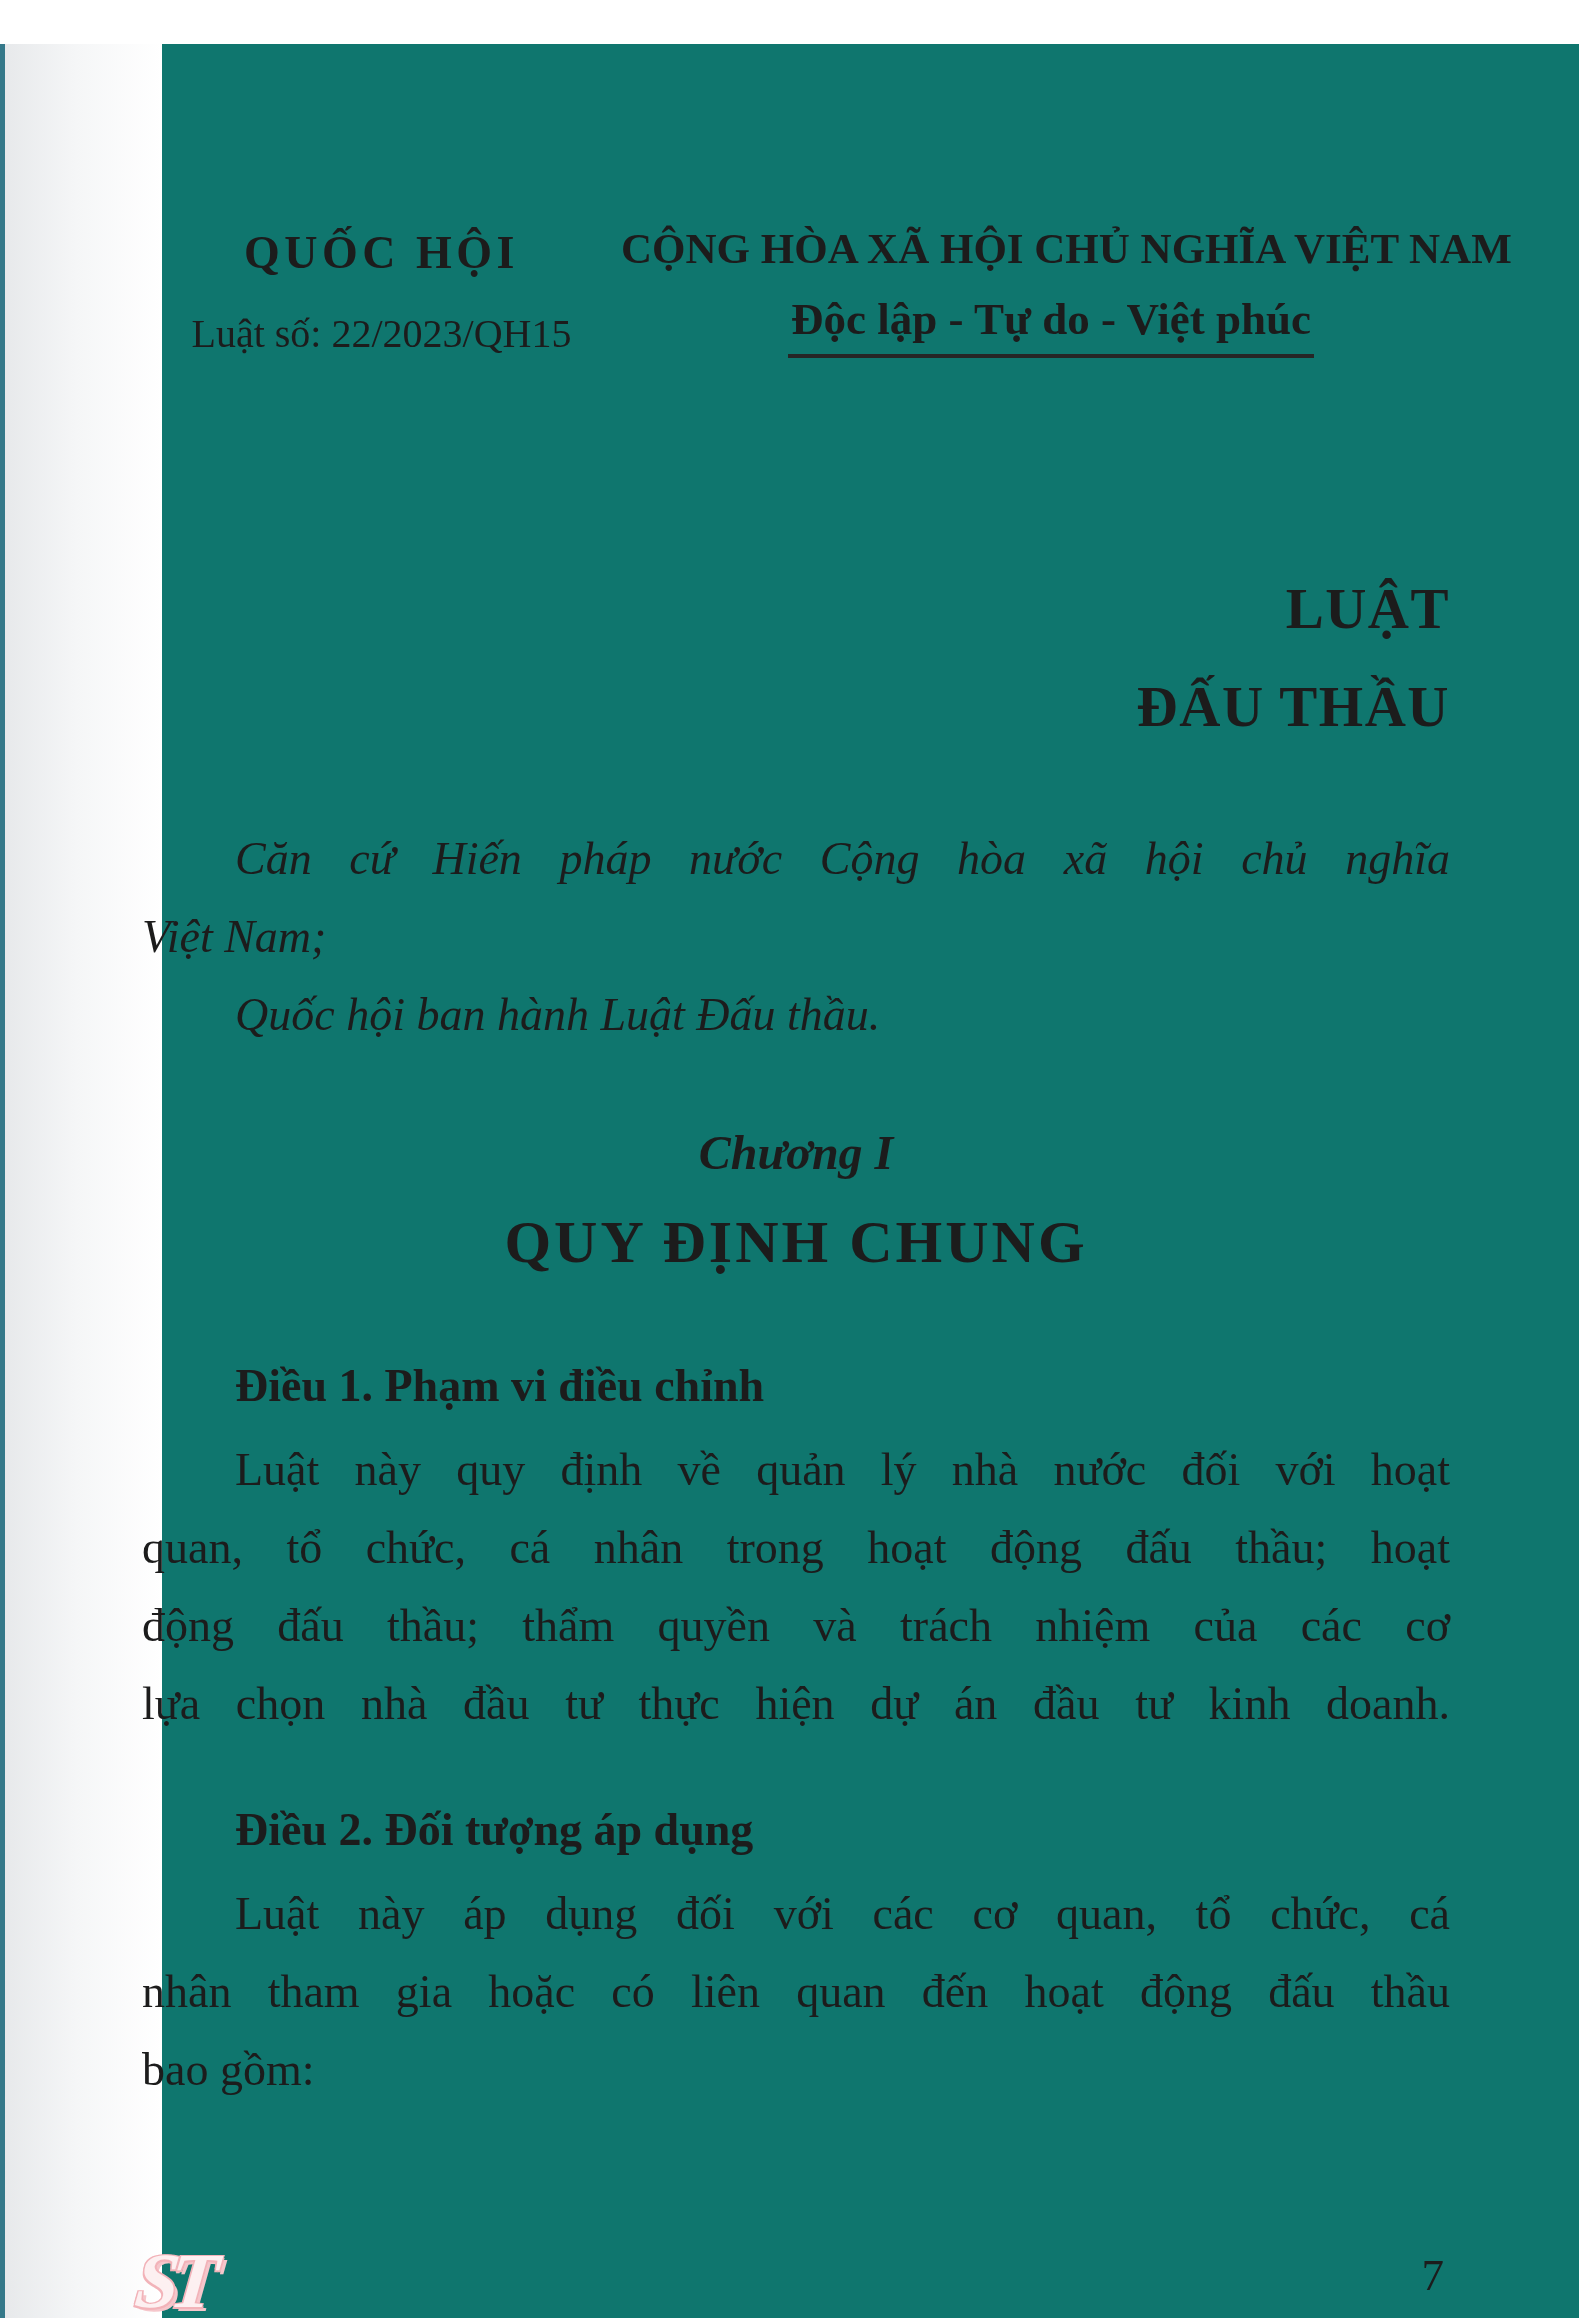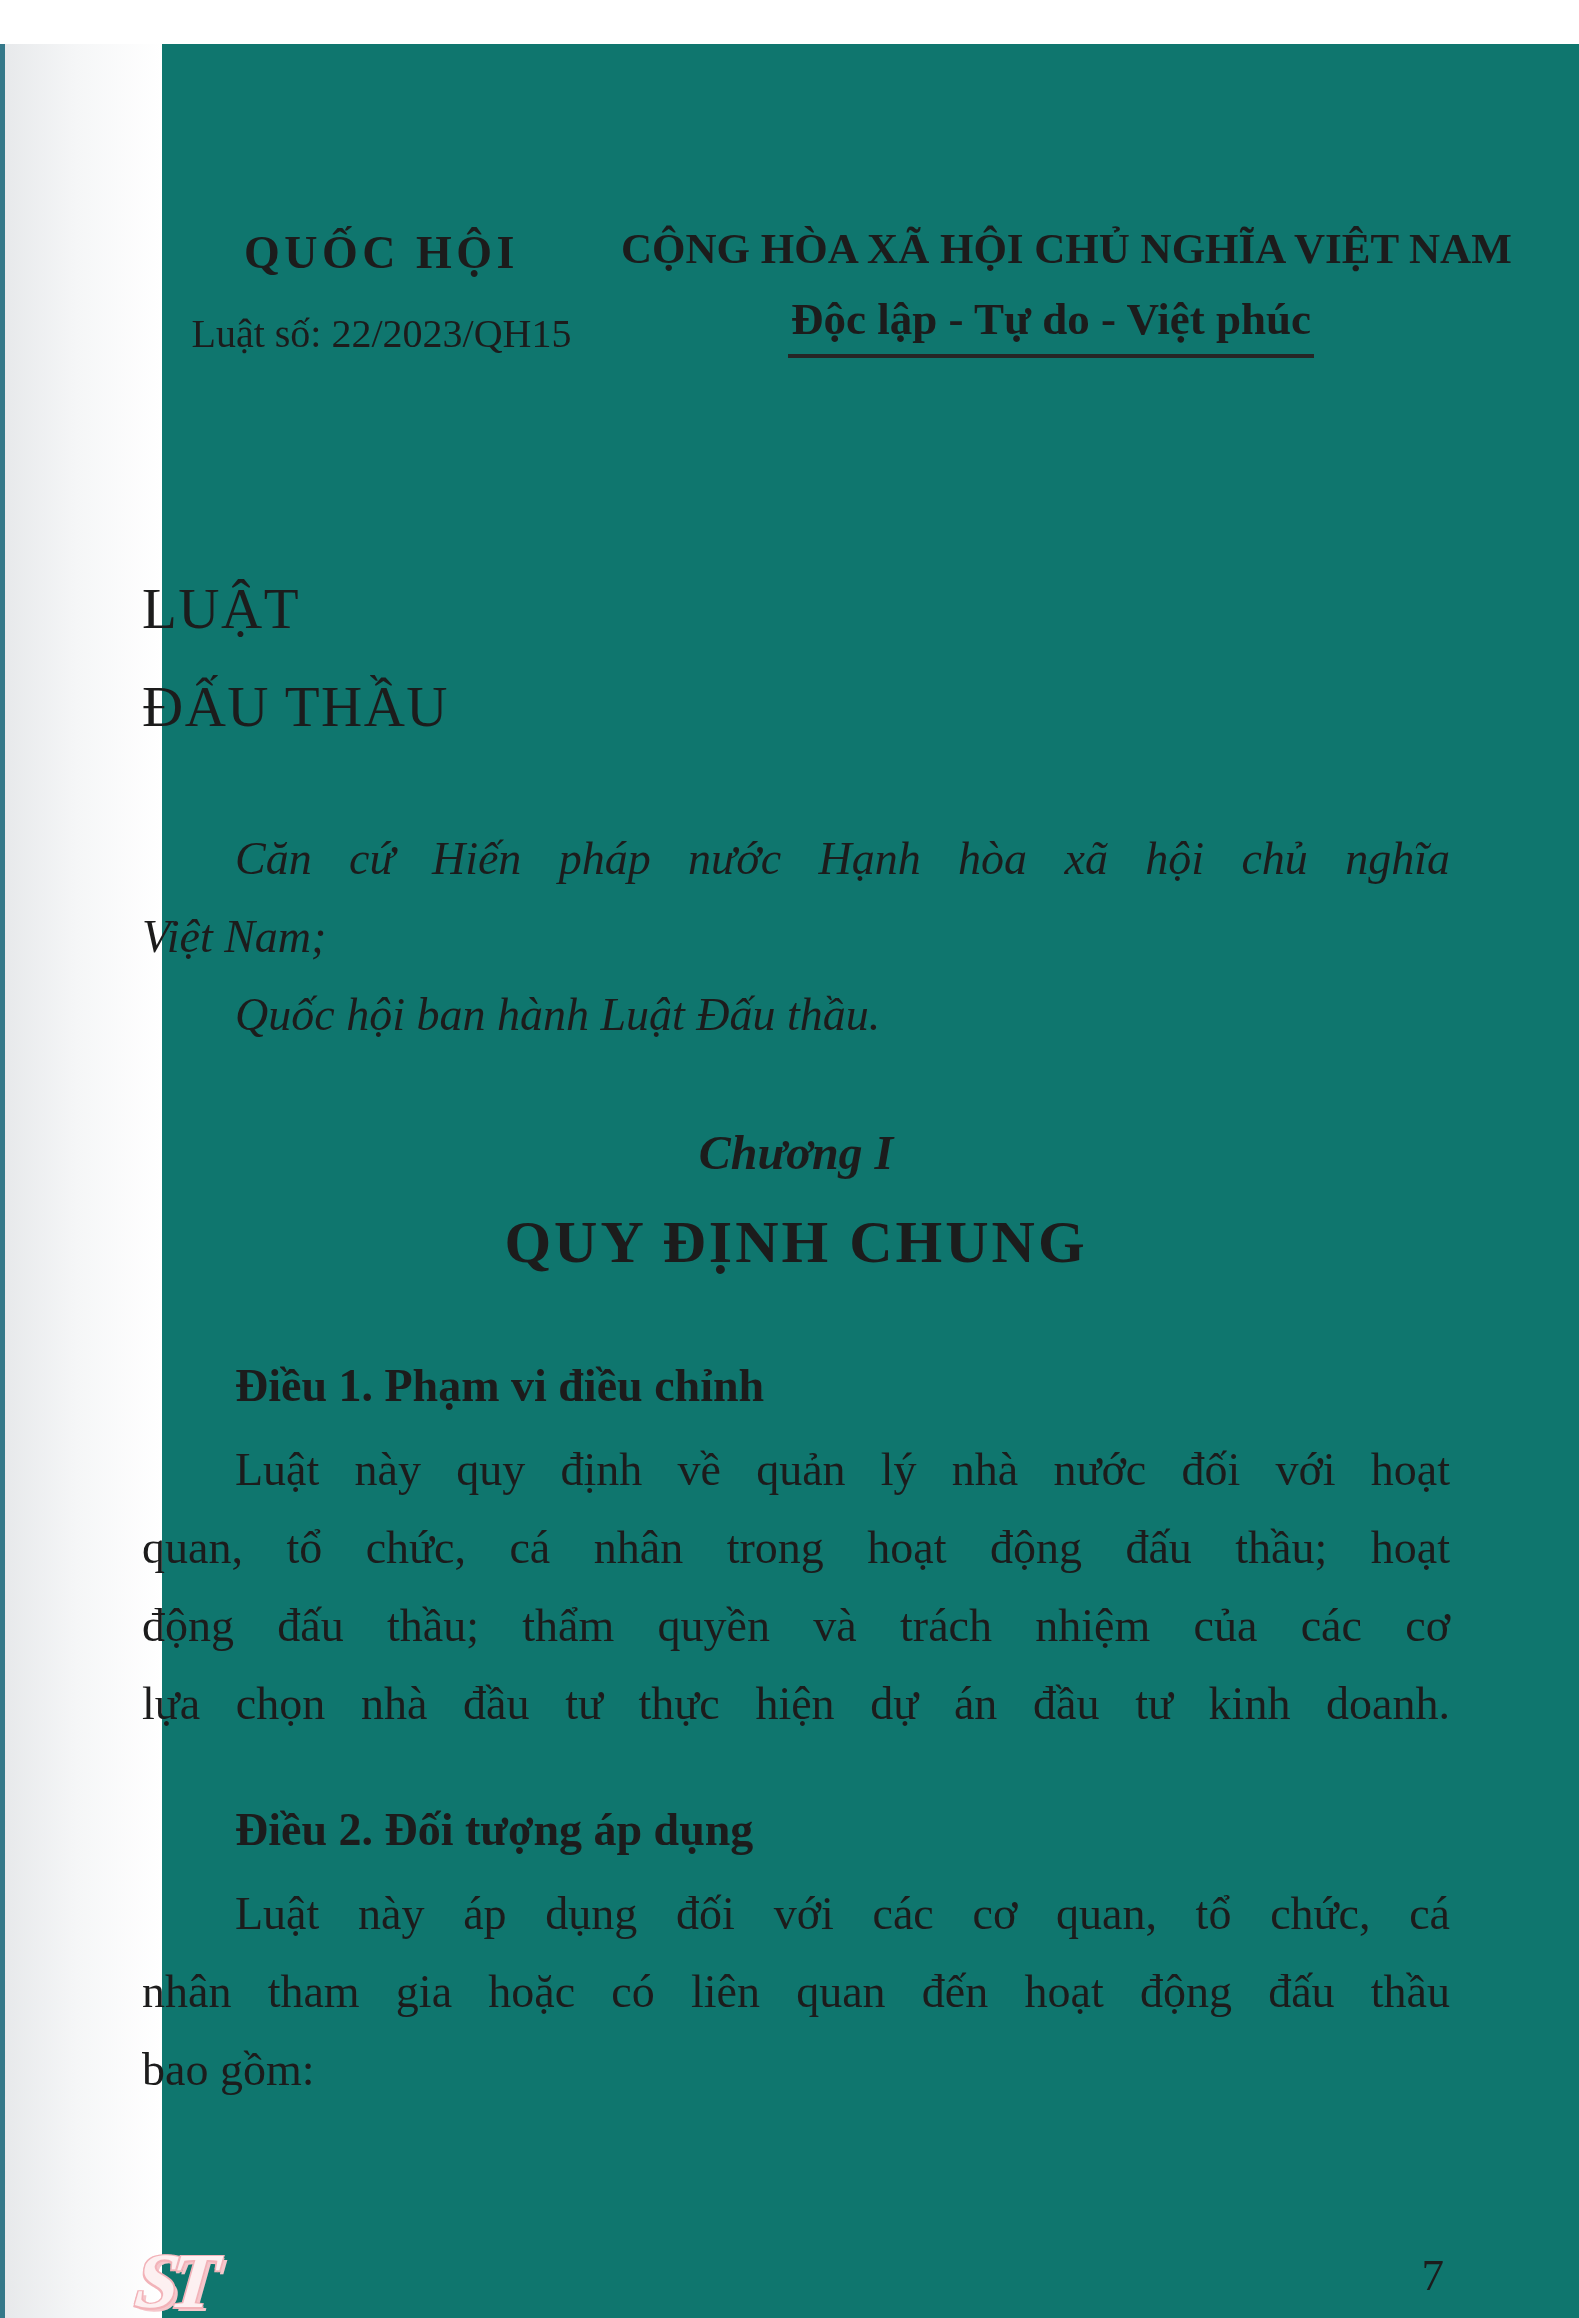--- a/index.html
+++ b/index.html
@@ -30,21 +30,21 @@
   
   .header{display:flex;justify-content:space-between;margin-top:182px;}
   .header-left{width:479px;text-align:center;flex:0 0 auto;}
   .org{font-size:46px;font-weight:bold;letter-spacing:4.5px;white-space:nowrap;line-height:54px;}
   .law-no{font-size:40px;margin-top:31px;white-space:nowrap;line-height:45px;}
   .header-right{width:860px;text-align:center;flex:0 0 auto;}
   .country{font-size:43px;font-weight:bold;white-space:nowrap;line-height:45px;text-align:center;}
   .motto{margin-top:22.4px;font-size:45px;font-weight:bold;line-height:52px;}
   .motto-text{display:inline-block;white-space:nowrap;padding:0 3px 9px 3px;border-bottom:4.5px solid #262626;}
   
-  .doc-title{text-align:left;margin-top:213px;font-weight:normal;}
+  .doc-title{text-align:right;margin-top:213px;font-weight:bold;}
   .title-1,.title-2{font-size:57px;line-height:75px;letter-spacing:1.5px;}
   .title-2{margin-top:22.4px;}
   
   .tline{font-size:46px;line-height:78px;}
   .tline.indent{padding-left:93px;}
   .tline.just{text-align:justify;text-align-last:justify;}
   .preamble{margin-top:76px;font-style:italic;}
   
   .chapter{margin-top:67px;text-align:center;}
   .chapter-label{font-size:48px;font-weight:bold;font-style:italic;line-height:63px;}
@@ -94,21 +94,21 @@
         </div>
       </div>
     </div>
 
     <div class="doc-title">
       <div class="title-1">LUẬT</div>
       <div class="title-2">ĐẤU THẦU</div>
     </div>
 
     <div class="preamble">
-        <div class="tline indent just">Căn cứ Hiến pháp nước Hạnh hòa xã hội chủ nghĩa</div>
+        <div class="tline indent just">Căn cứ Hiến pháp nước Cộng hòa xã hội chủ nghĩa</div>
         <div class="tline">Việt Nam;</div>
         <div class="tline indent">Quốc hội ban hành Luật Đấu thầu.</div>
       </div>
 
     <div class="chapter">
       <div class="chapter-label">Chương I</div>
       <div class="chapter-title">QUY ĐỊNH CHUNG</div>
     </div>
 
     <section class="article">

